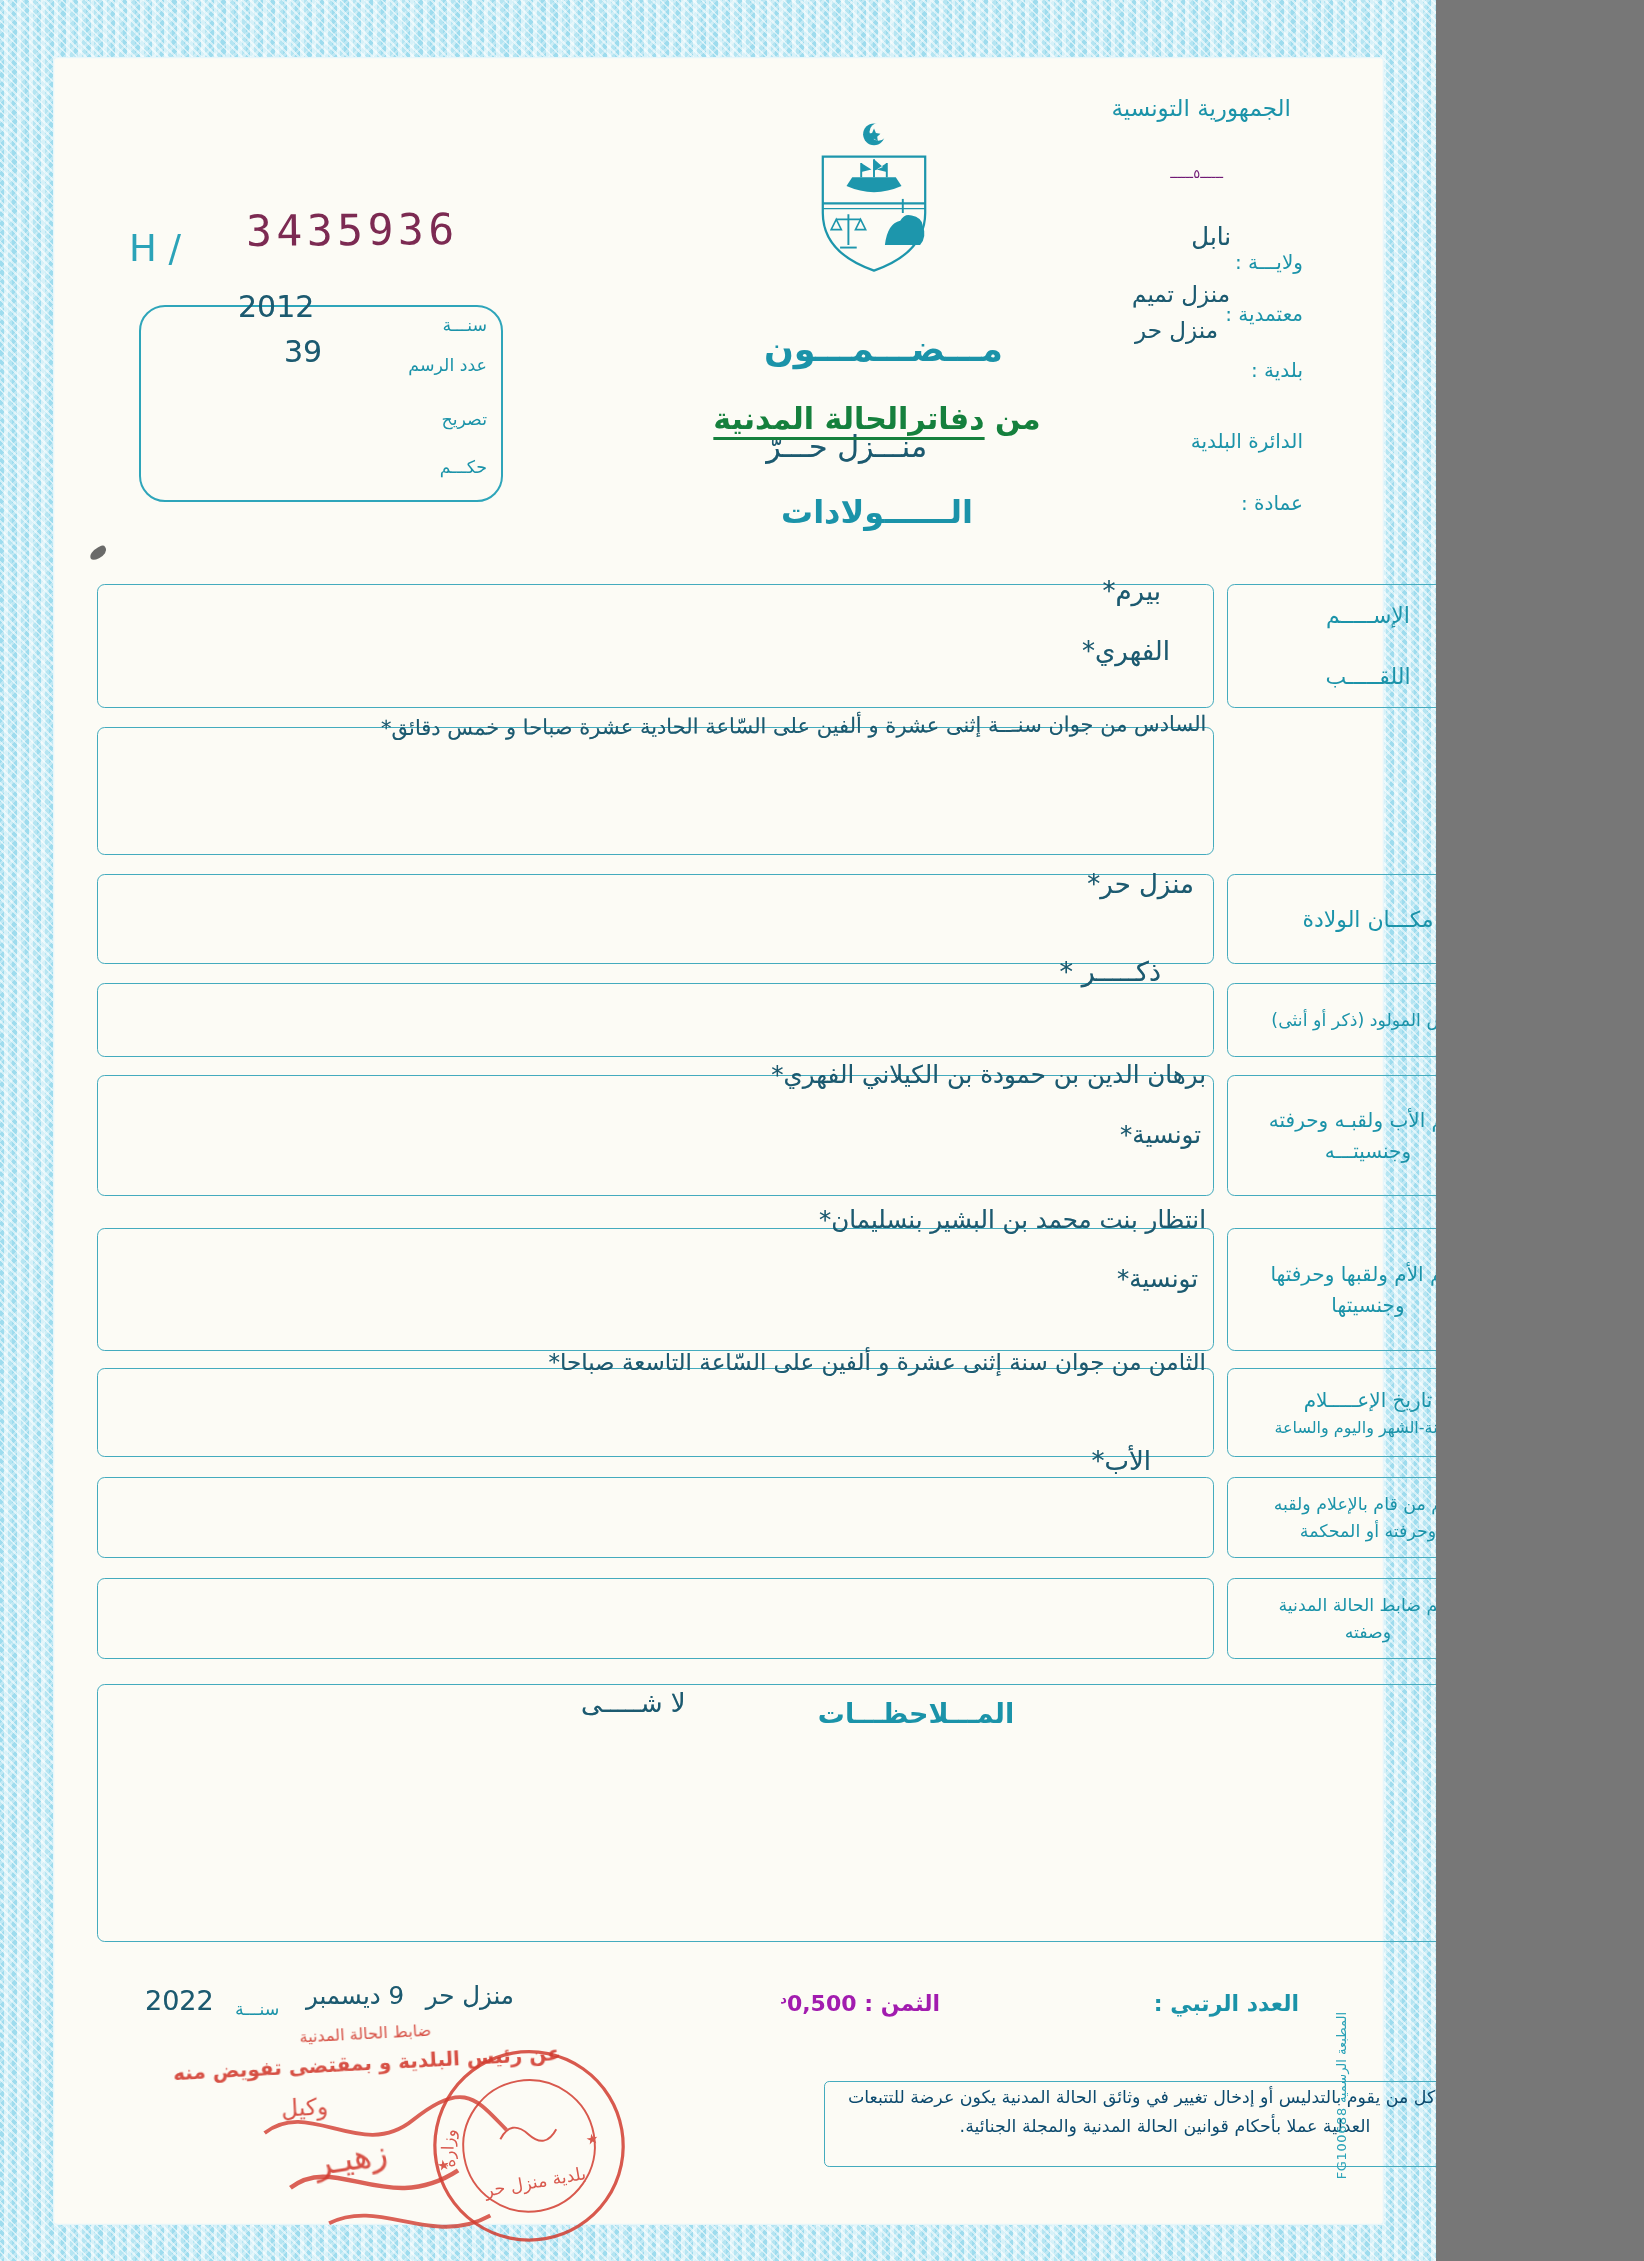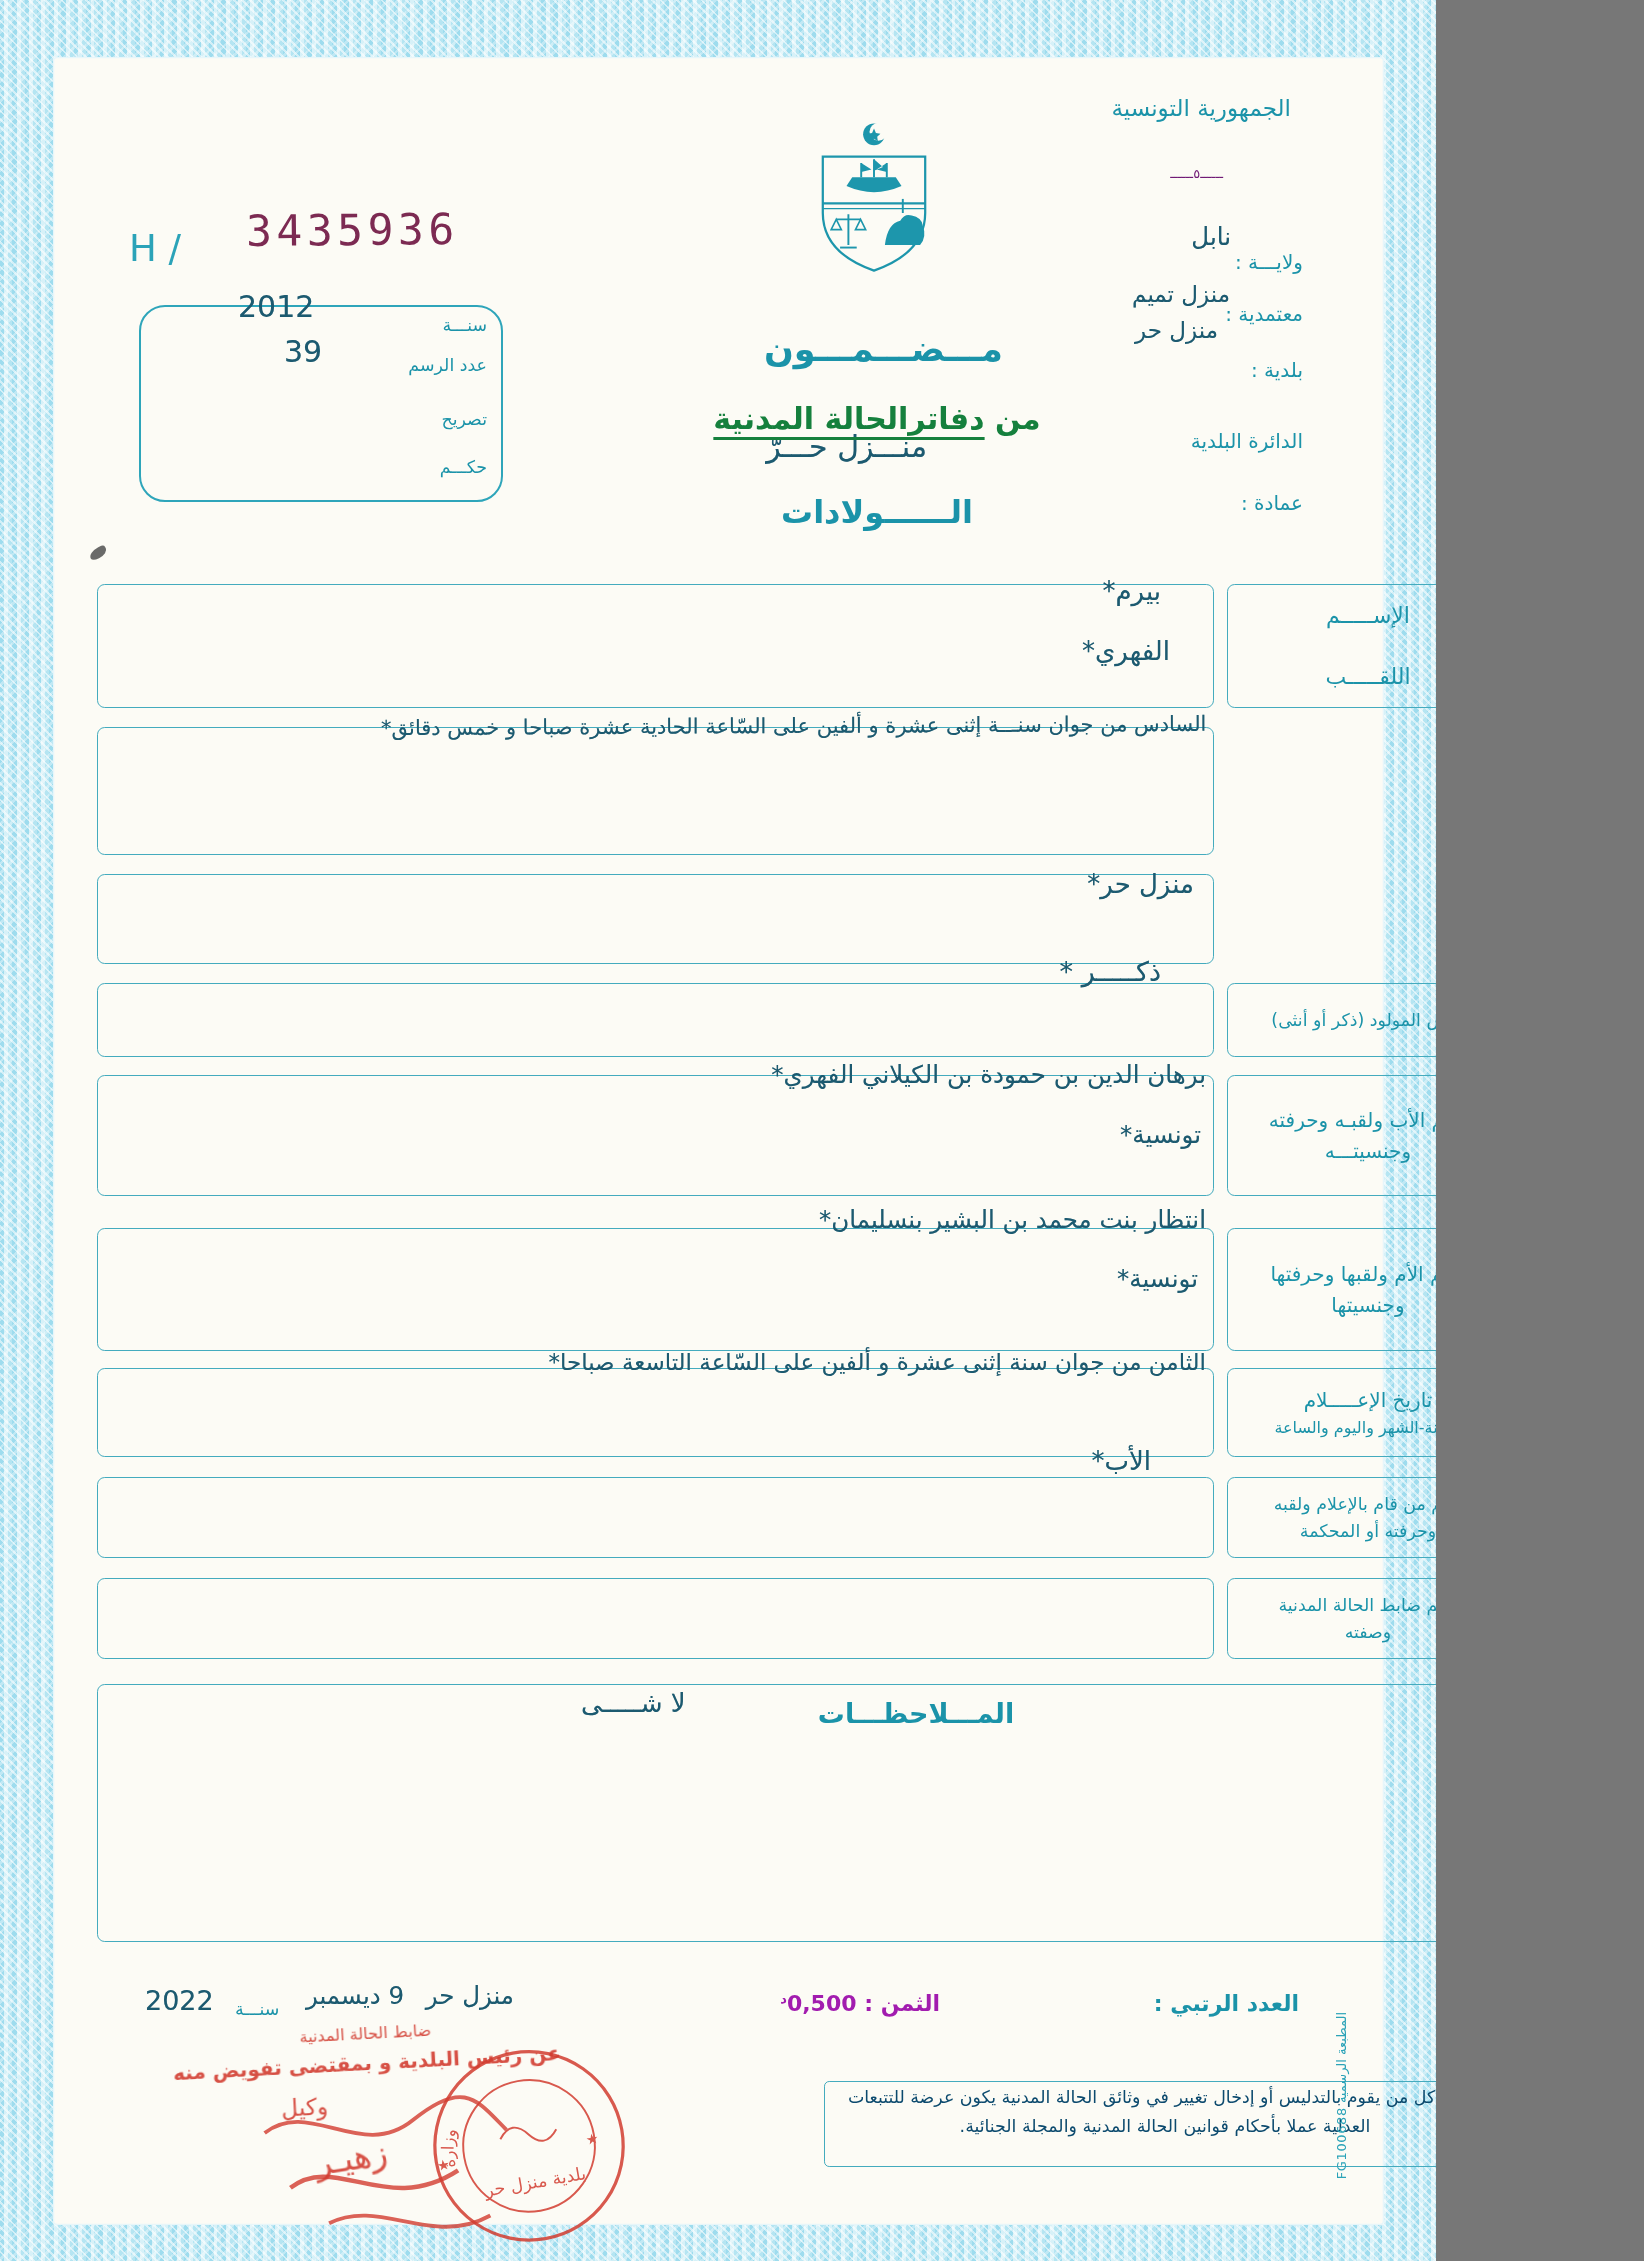--- a/index.html
+++ b/index.html
@@ -171,20 +171,23 @@
     <div class="hw" style="right:339px; top:52px; font-size:26px">الفهري*</div>
   </div>
 
   <div class="frow r2">
     <div class="cbox"></div>
     <div class="hw" style="right:303px; top:-13px; font-size:21px; transform:rotate(-0.3deg)">السادس من جوان سنـــة إثنى عشرة و ألفين على السّاعة الحادية عشرة صباحا و خمس دقائق*</div>
   </div>
 
   <div class="frow r3">
     <div class="cbox"></div>
+    <div class="lbox">
+      <div class="l1" style="font-size:22px">مكـــان الولادة</div>
+    </div>
     <div class="hw" style="right:315px; top:-5.2px; font-size:26px">منزل حر*</div>
   </div>
 
   <div class="frow r4">
     <div class="cbox"></div>
     <div class="lbox">
       <div class="l2">جنس المولود (ذكر أو أنثى)</div>
     </div>
     <div class="hw" style="right:348px; top:-27px; font-size:27px; letter-spacing:1.3px">ذكـــــر *</div>
   </div>

